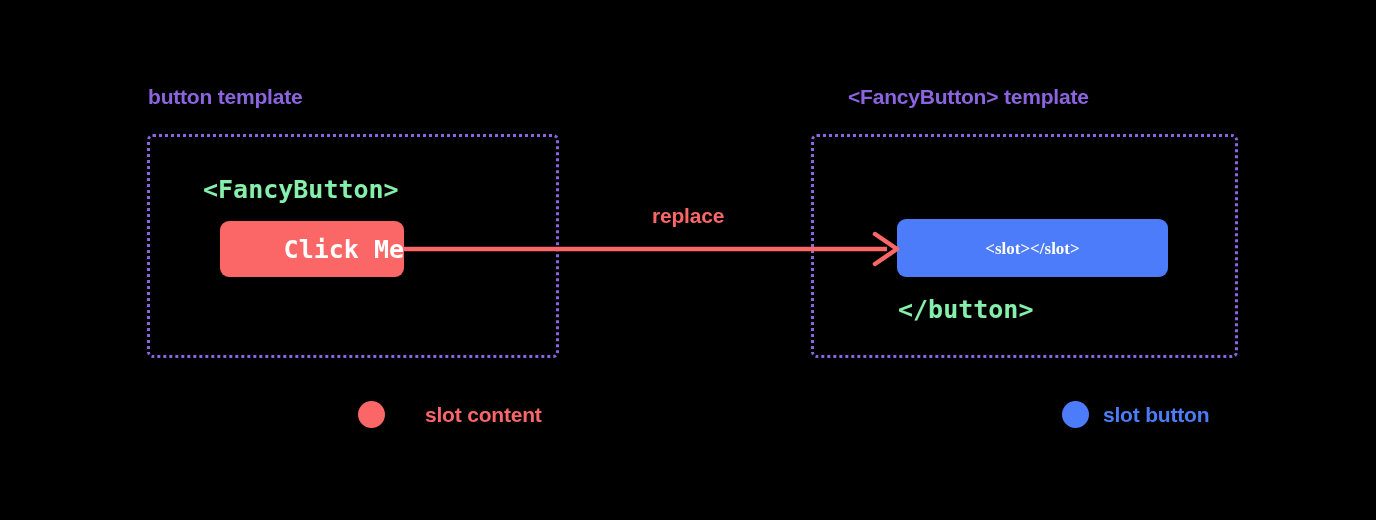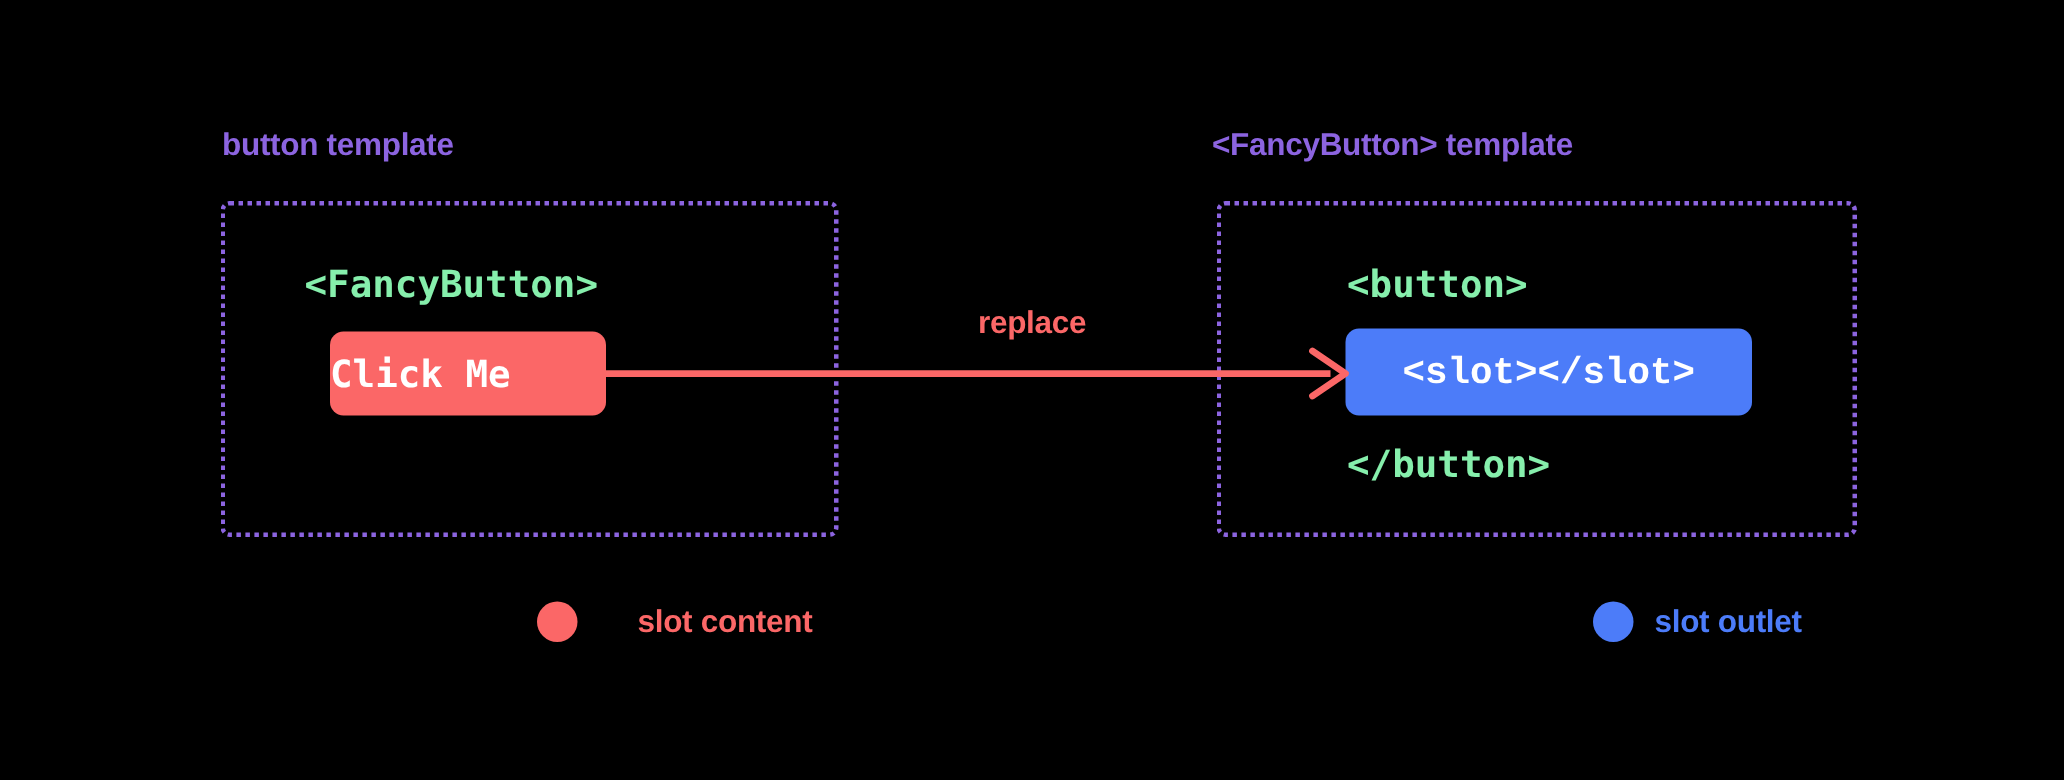--- a/index.html
+++ b/index.html
@@ -25,21 +25,21 @@
   .panel-label {
     position: absolute;
     color: #8c64e0;
     font-family: "Liberation Sans", sans-serif;
     font-weight: bold;
     font-size: 21px;
     letter-spacing: -0.2px;
     white-space: nowrap;
   }
   #label-parent   { left: 148px; top: 85px; }
-  #label-fancy    { left: 808px; top: 85px; }
+  #label-fancy    { left: 848px; top: 85px; }
 
   
   .template-box {
     position: absolute;
     border: 3px dotted #8c64e0;
     border-radius: 6px;
     box-sizing: border-box;
   }
   #box-parent { left: 147px; top: 134px; width: 412px; height: 224px; }
   #box-fancy  { left: 811px; top: 134px; width: 427px; height: 224px; }
@@ -63,21 +63,21 @@
   #slot-content-pill {
     position: absolute;
     left: 220px;
     top: 221px;
     width: 184px;
     height: 56px;
     background: #fb6767;
     border-radius: 9px;
     display: flex;
     align-items: center;
-    justify-content: flex-start;
+    justify-content: flex-end;
     box-sizing: border-box;
   }
   #slot-content-pill .pill-text {
     color: #ffffff;
     font-family: "DejaVu Sans Mono", "Liberation Mono", monospace;
     font-weight: bold;
     font-size: 25px;
     white-space: nowrap;
     line-height: 1;
   }
@@ -91,23 +91,23 @@
     height: 58px;
     background: #4c7cf9;
     border-radius: 9px;
     display: flex;
     align-items: center;
     justify-content: center;
     box-sizing: border-box;
   }
   #slot-outlet-pill .pill-text {
     color: #ffffff;
-    font-family: Liberation Mono, monospace;
-    font-weight: bold;
-    font-size: 25px;
+    font-family: Liberation Serif, serif;
+    font-weight: bold;
+    font-size: 17px;
     white-space: nowrap;
     line-height: 1;
   }
 
   
   #replace-arrow {
     position: absolute;
     left: 403px;
     top: 218px;
     width: 500px;
@@ -164,21 +164,20 @@
   <div class="panel-label" id="label-parent">button template</div>
 
   <div class="panel-label" id="label-fancy">&lt;FancyButton&gt; template</div>
 
   <div class="template-box" id="box-parent"></div>
 
   <div class="template-box" id="box-fancy"></div>
 
   <div class="code-tag" id="tag-open-fancy">&lt;FancyButton&gt;</div>
 
-  <div class="code-tag" id="tag-open-button">&lt;button&gt;</div>
   <div class="code-tag" id="tag-close-button">&lt;/button&gt;</div>
 
   <div id="slot-content-pill">
     <span class="pill-text">Click Me</span>
   </div>
 
   <div id="slot-outlet-pill">
     <span class="pill-text">&lt;slot&gt;&lt;/slot&gt;</span>
   </div>
 
@@ -189,16 +188,16 @@
 
   <div id="replace-label">replace</div>
 
   <div class="legend-item" id="legend-slot-content">
     <span class="legend-dot red"></span>
     <span class="legend-text red">slot content</span>
   </div>
 
   <div class="legend-item" id="legend-slot-outlet">
     <span class="legend-dot blue"></span>
-    <span class="legend-text blue">slot outlet</span>
+    <span class="legend-text blue">slot button</span>
   </div>
 
 </div>
 
 </body></html>

